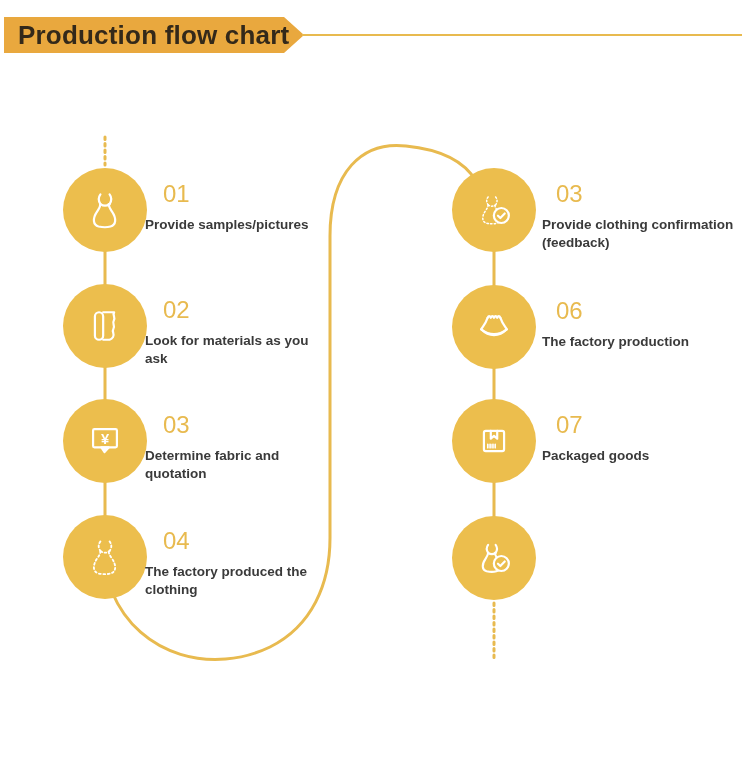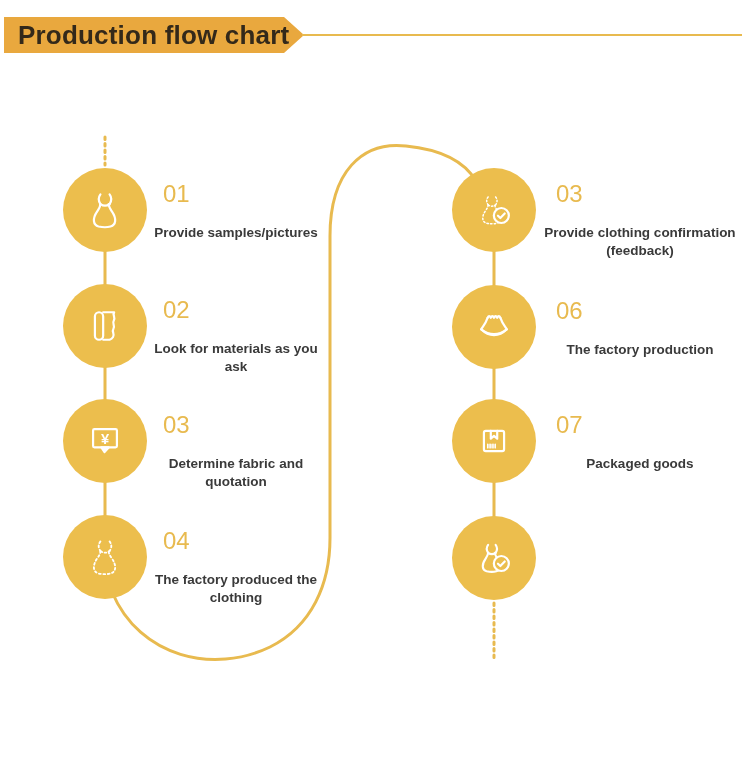--- a/index.html
+++ b/index.html
@@ -35,22 +35,22 @@
   }
   .circle svg{display:block;}
   .textcol{position:absolute;left:82px;top:12px;width:182px;display:flex;flex-direction:column;}
   .step.right .textcol{left:90px;width:196px;}
   .num{
     font-size:24px;line-height:1.18;color:var(--accent-gold,#E8BA4F);
     font-weight:400;margin-left:18px;
   }
   .step.right .num{margin-left:14px;}
   .label{
-    margin-top:16px;font-size:13.5px;font-weight:600;line-height:1.3;
-    color:var(--label-text,#3A3A3A);text-align:center;
+    margin-top:8px;font-size:13.5px;font-weight:600;line-height:1.3;
+    color:var(--label-text,#3A3A3A);
   }
   .s1{left:63px;top:168px;}
   .s2{left:63px;top:284px;}
   .s3{left:63px;top:399px;}
   .s4{left:63px;top:515px;}
   .s5{left:452px;top:168px;}
   .s6{left:452px;top:285px;}
   .s7{left:452px;top:399px;}
   .s8{left:452px;top:516px;}
   

